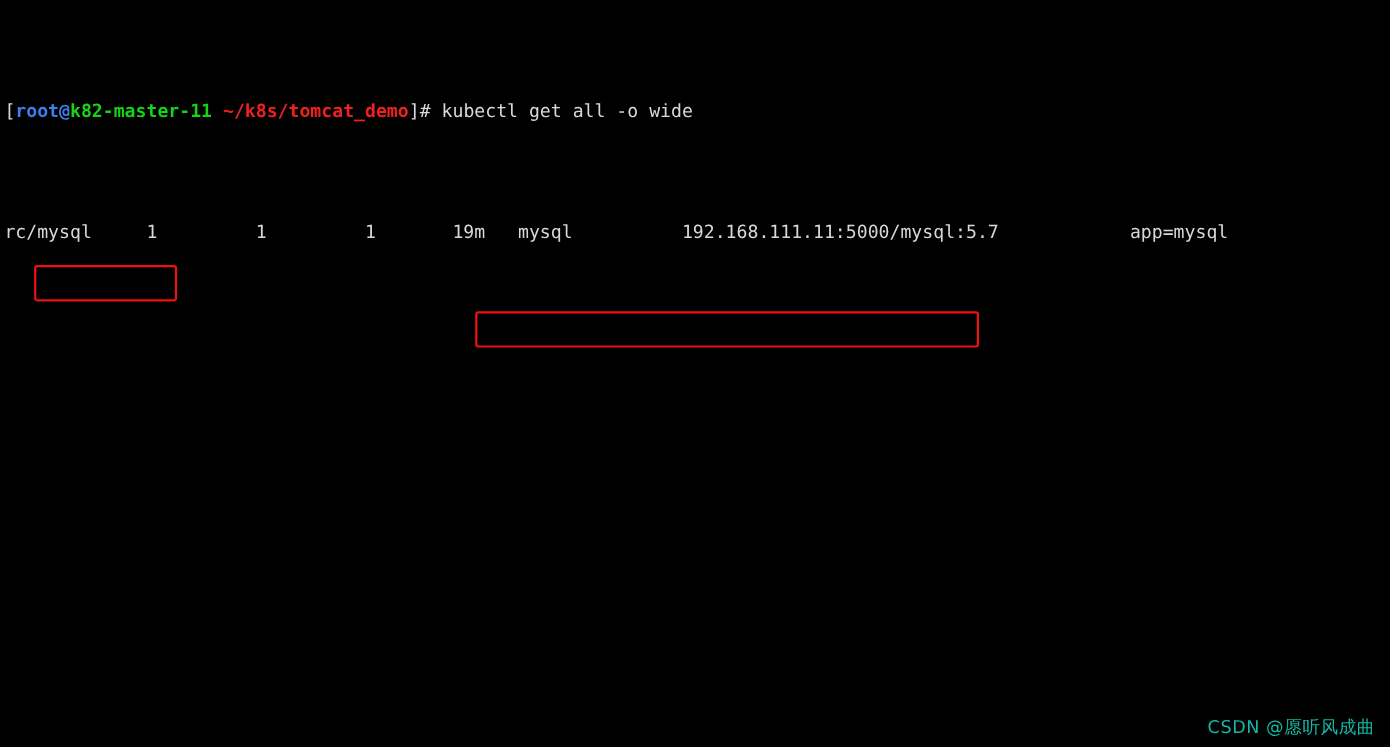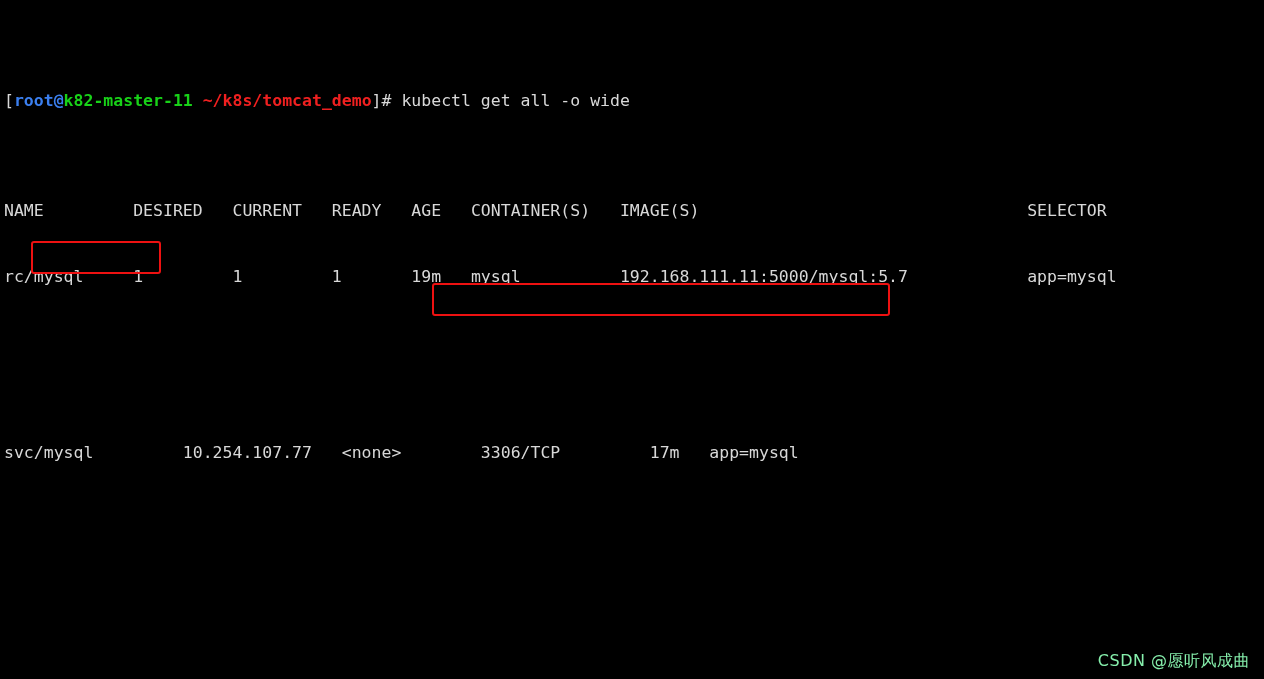--- a/index.html
+++ b/index.html
@@ -52,45 +52,43 @@
   #annot-cmd {
     left: 432px;
     top: 283px;
     width: 458px;
     height: 33px;
   }
   #watermark {
     position: absolute;
     right: 14px;
     bottom: 8px;
-    color: #86efac;
+    color: #14b8a6;
     font-family: "DejaVu Sans", "Liberation Sans", sans-serif;
     font-size: 16px;
     line-height: 20px;
     letter-spacing: 0.5px;
     white-space: pre;
   }
 </style>
 </head>
 <body>
 
 <div id="terminal">
 
   <div id="screen">
 
     
     <div class="line"><span class="c-white">[</span><span class="c-blue">root@</span><span class="c-green">k82-master-11</span><span class="c-white"> </span><span class="c-red">~/k8s/tomcat_demo</span><span class="c-white">]# </span><span class="c-white">kubectl get all -o wide</span></div>
 
     
-    <div class="line">NAME         DESIRED   CURRENT   READY   AGE   CONTAINER(S)   IMAGE(S)                                 SELECTOR</div>
     <div class="line">rc/mysql     1         1         1       19m   mysql          192.168.111.11:5000/mysql:5.7            app=mysql</div>
     <div class="line">&nbsp;</div>
 
     
-    <div class="line">svc/mysql         10.254.107.77   &lt;none&gt;        3306/TCP         17m   app=mysql</div>
     
     
 
     
     
     
     
 
     
     

